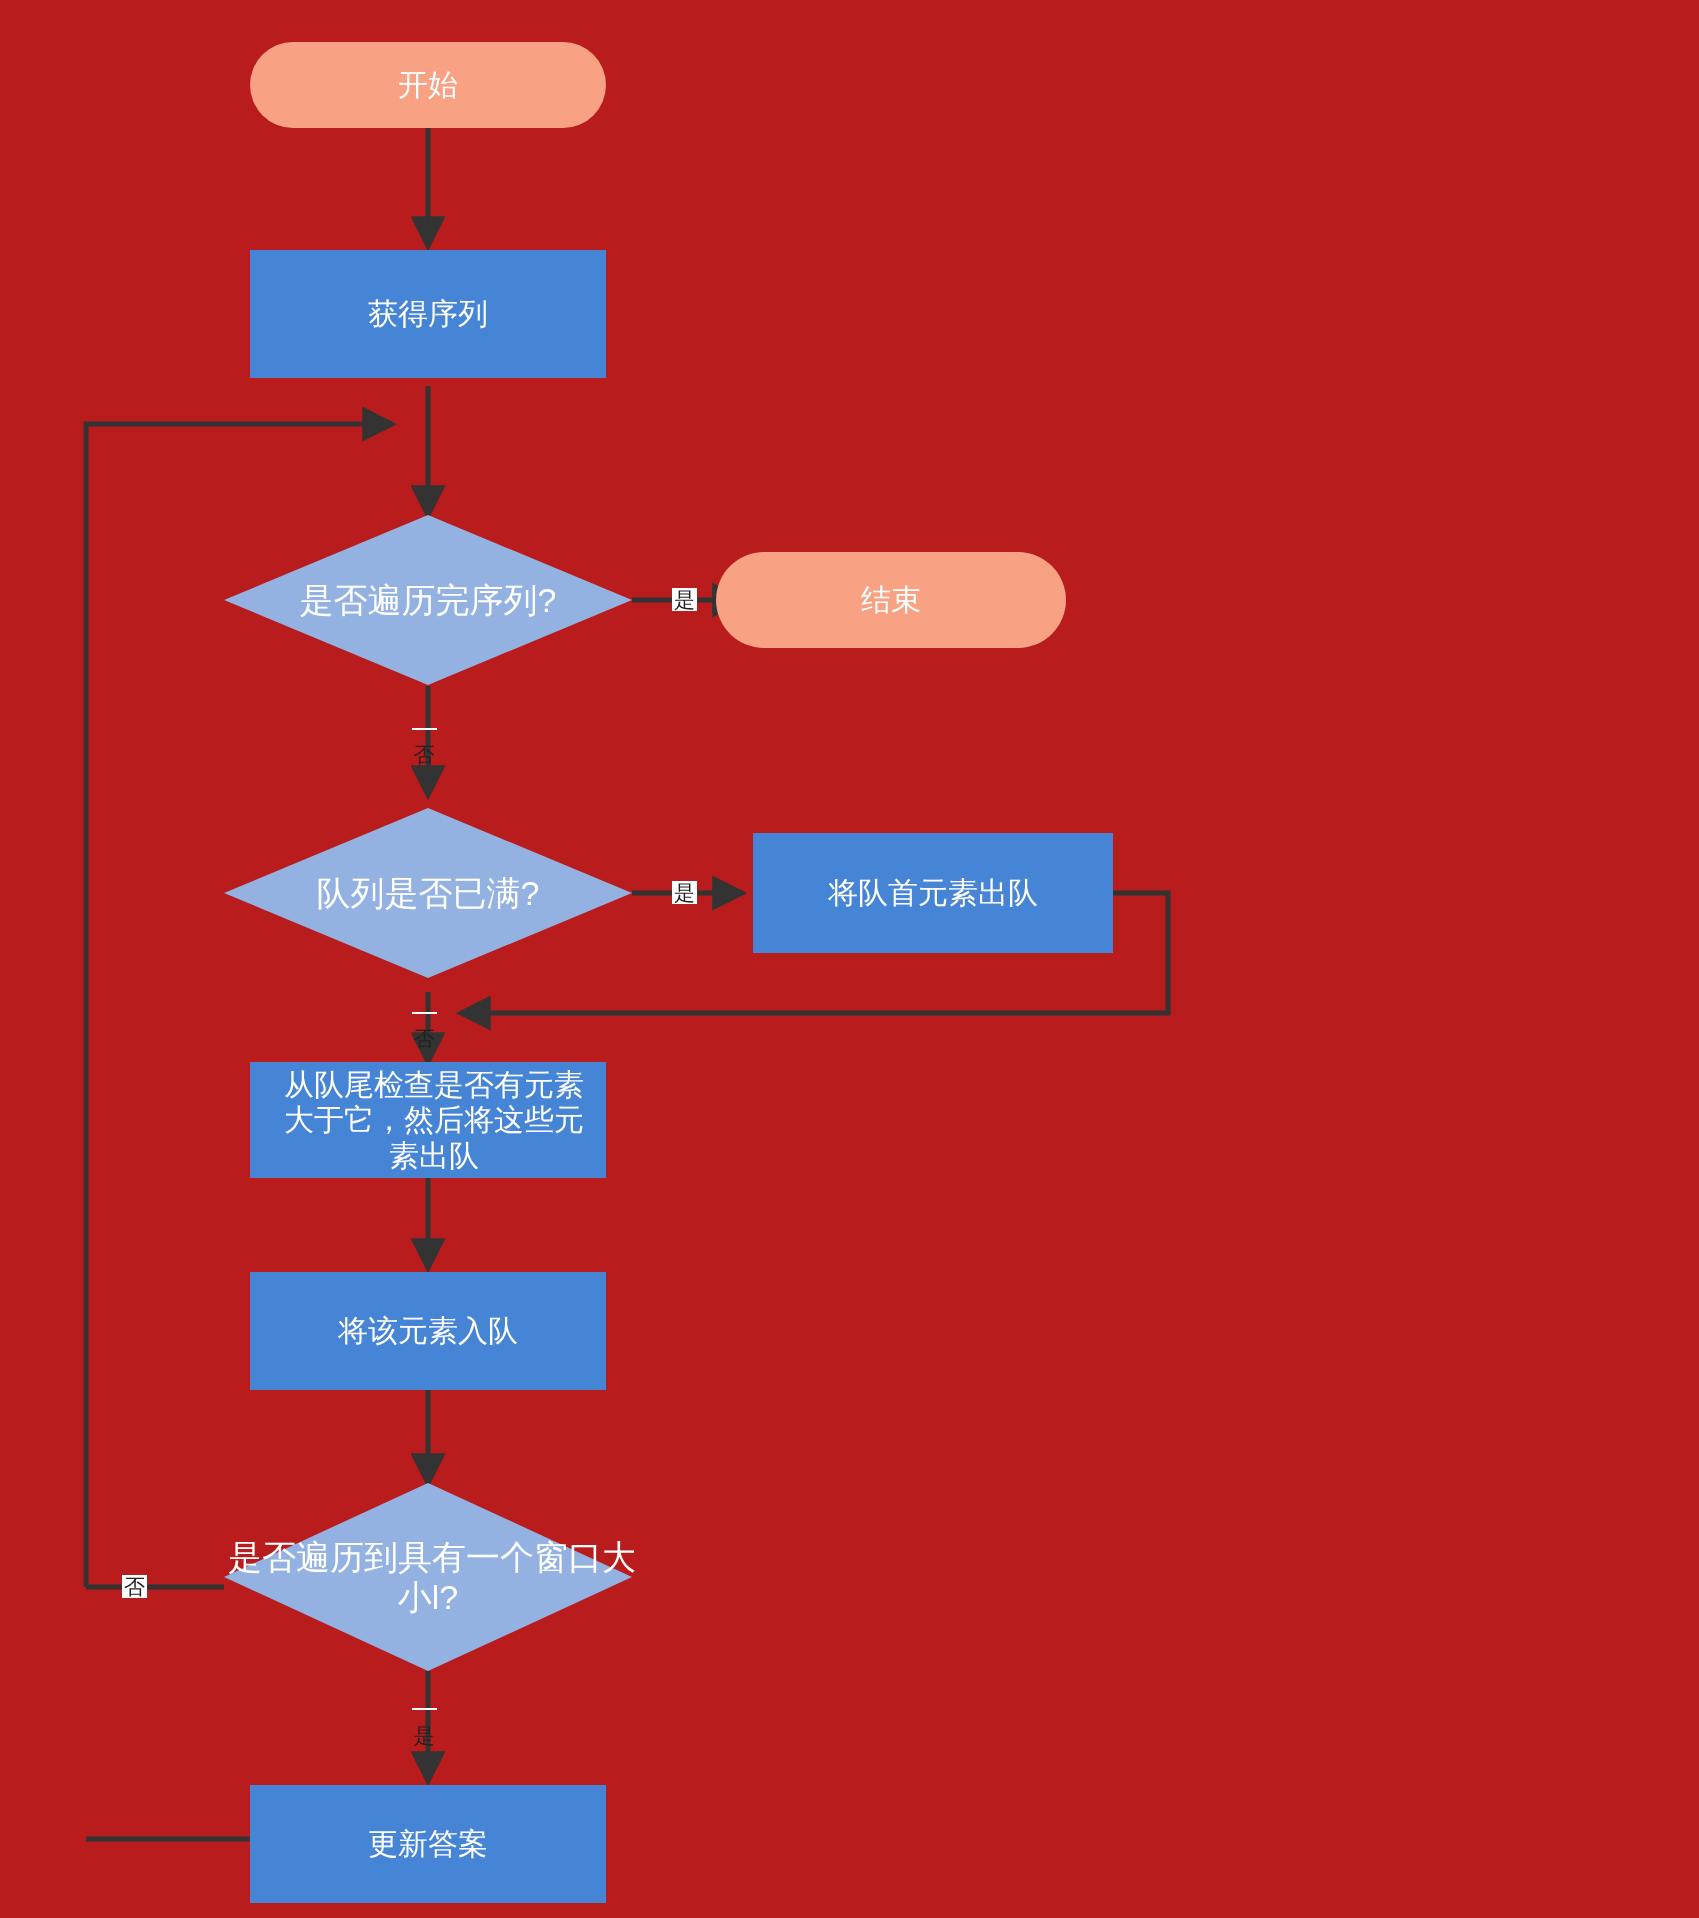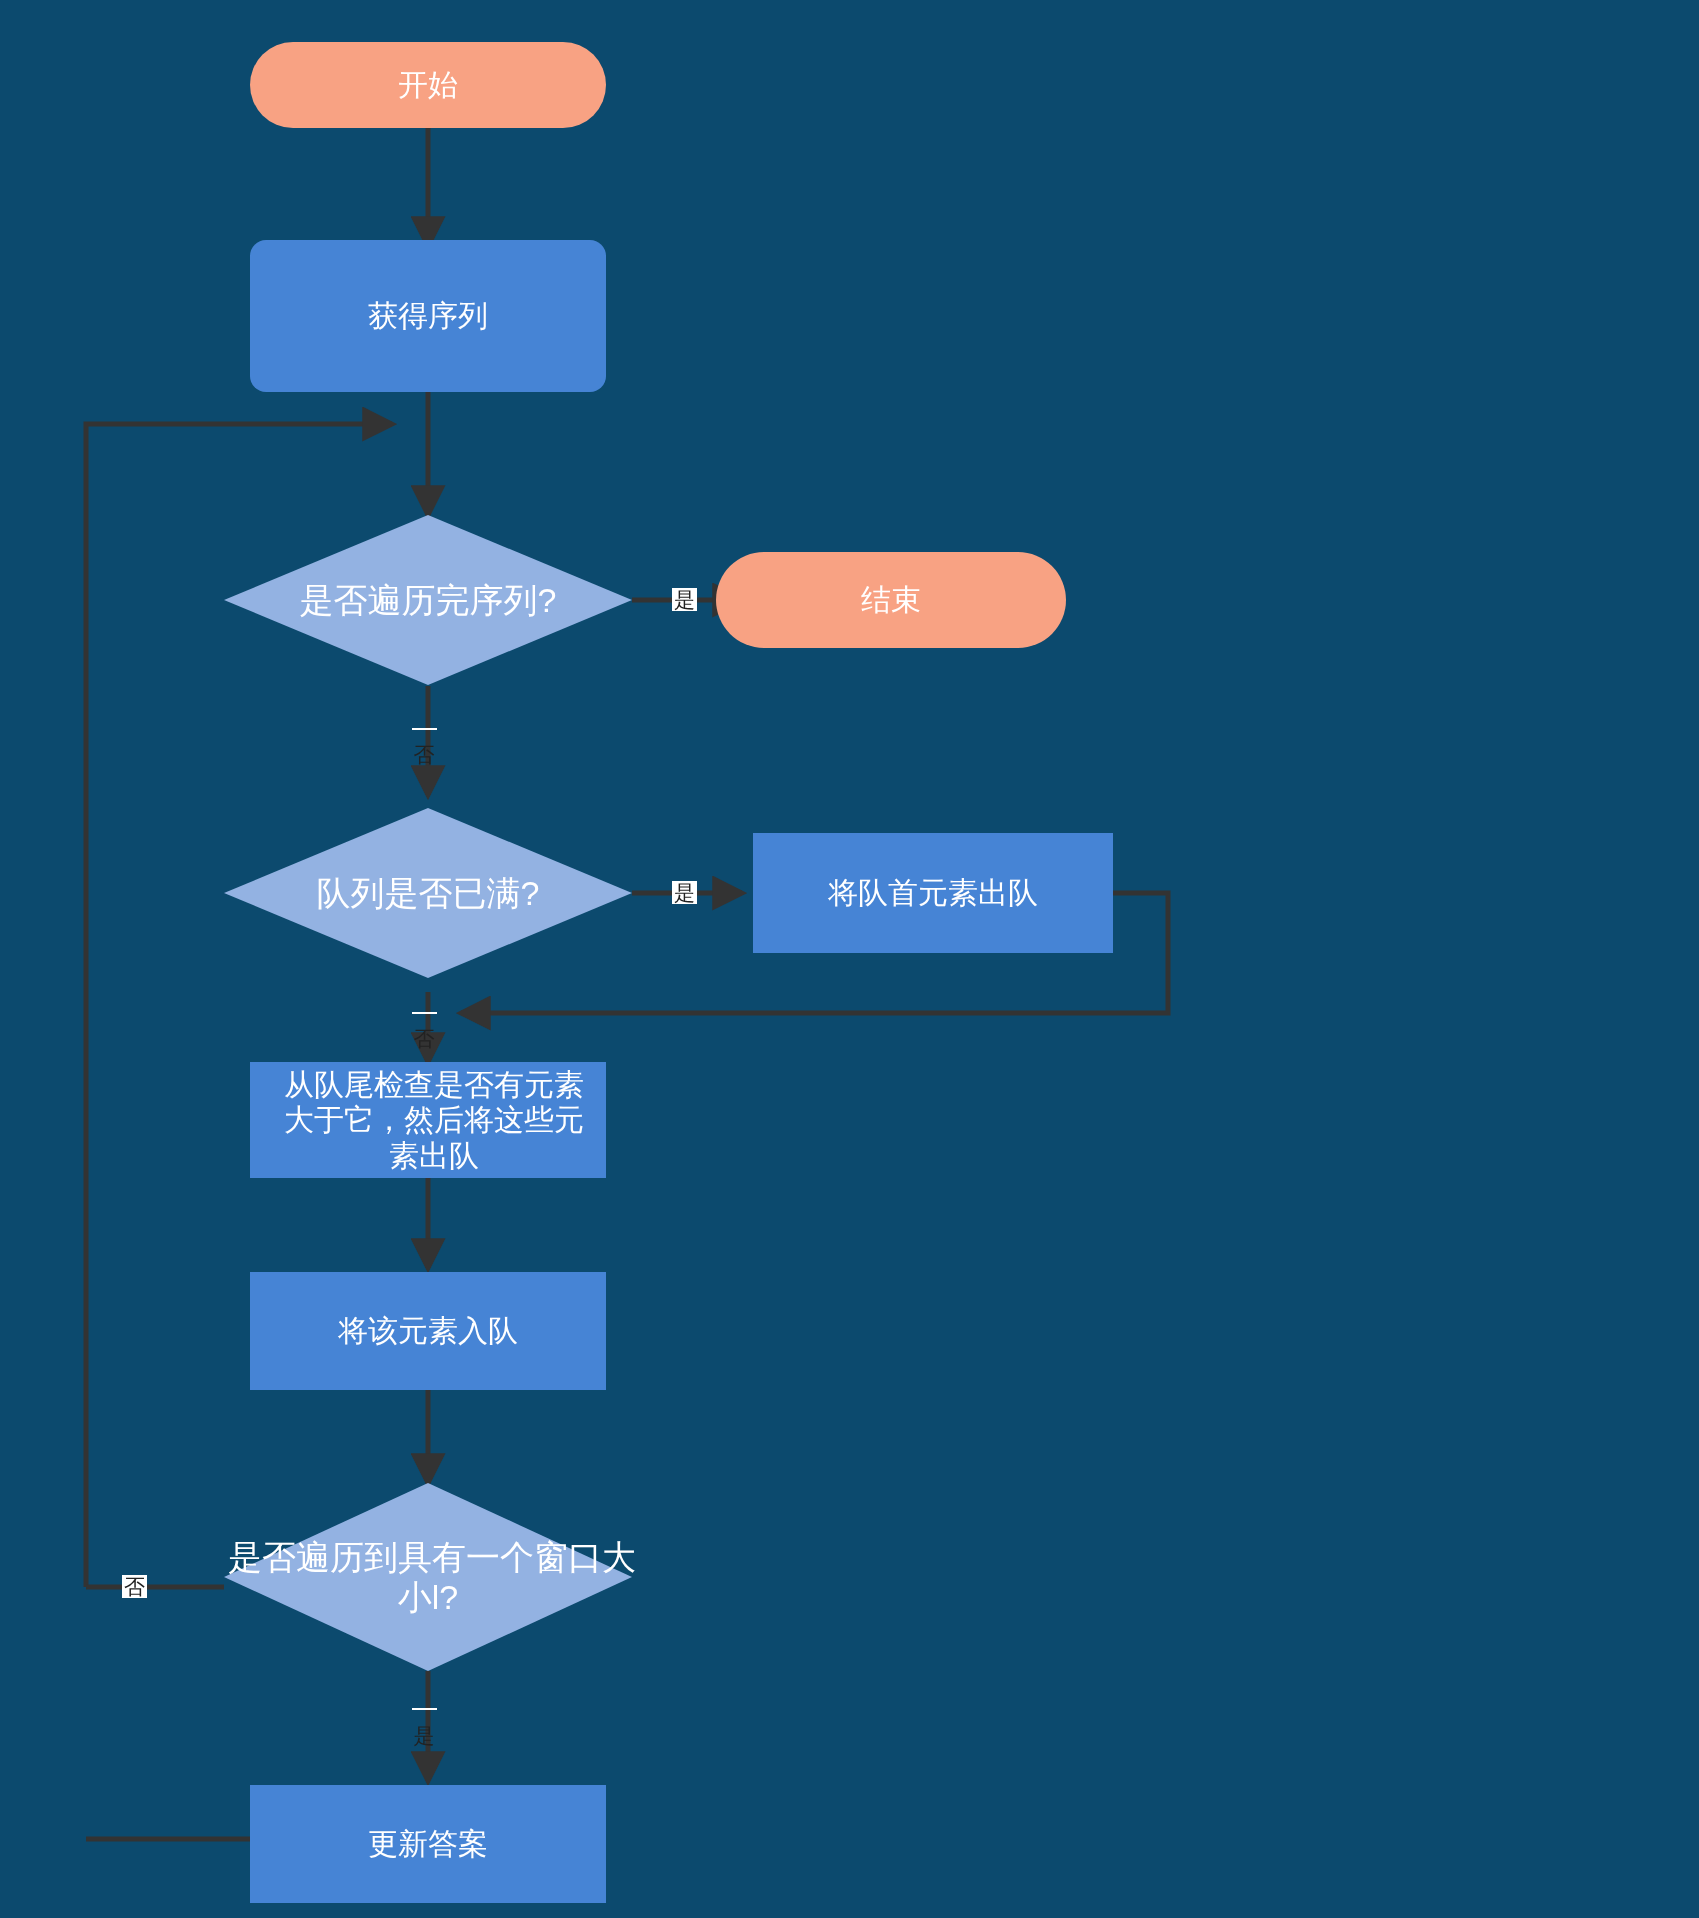--- a/index.html
+++ b/index.html
@@ -7,21 +7,21 @@
     padding: 0;
     background: #ffffff;
   }
   body {
     font-family: "Liberation Sans", "DejaVu Sans", sans-serif;
   }
   #canvas {
     position: relative;
     width: 1699px;
     height: 1918px;
-    background: #0c4a6e;
+    background: #b91c1c;
     overflow: hidden;
   }
   #edges {
     position: absolute;
     left: 0;
     top: 0;
     width: 1699px;
     height: 1918px;
     pointer-events: none;
   }
@@ -126,21 +126,21 @@
 
     <path d="M 428 1671 L 428 1781" stroke="#333333" stroke-width="5" fill="none" marker-end="url(#arrow)"></path>
 
     <path d="M 250 1839 L 86 1839" stroke="#333333" stroke-width="5" fill="none"></path>
   </svg>
 
   <div class="node terminal" style="left:250px; top:42px; width:356px; height:86px;">
     <span class="lbl">开始</span>
   </div>
 
-  <div class="node process" style="left:250px; top:240px; width:356px; height:152px;border-radius:16px;">
+  <div class="node process" style="left:250px; top:250px; width:356px; height:128px;">
     <span class="lbl">获得序列</span>
   </div>
 
   <div class="decision-wrap" style="left:224px; top:515px; width:408px; height:170px;">
     <div class="decision-shape"></div>
     <span class="decision-text">是否遍历完序列?</span>
   </div>
 
   <div class="node terminal" style="left:716px; top:552px; width:350px; height:96px;">
     <span class="lbl">结束</span>

